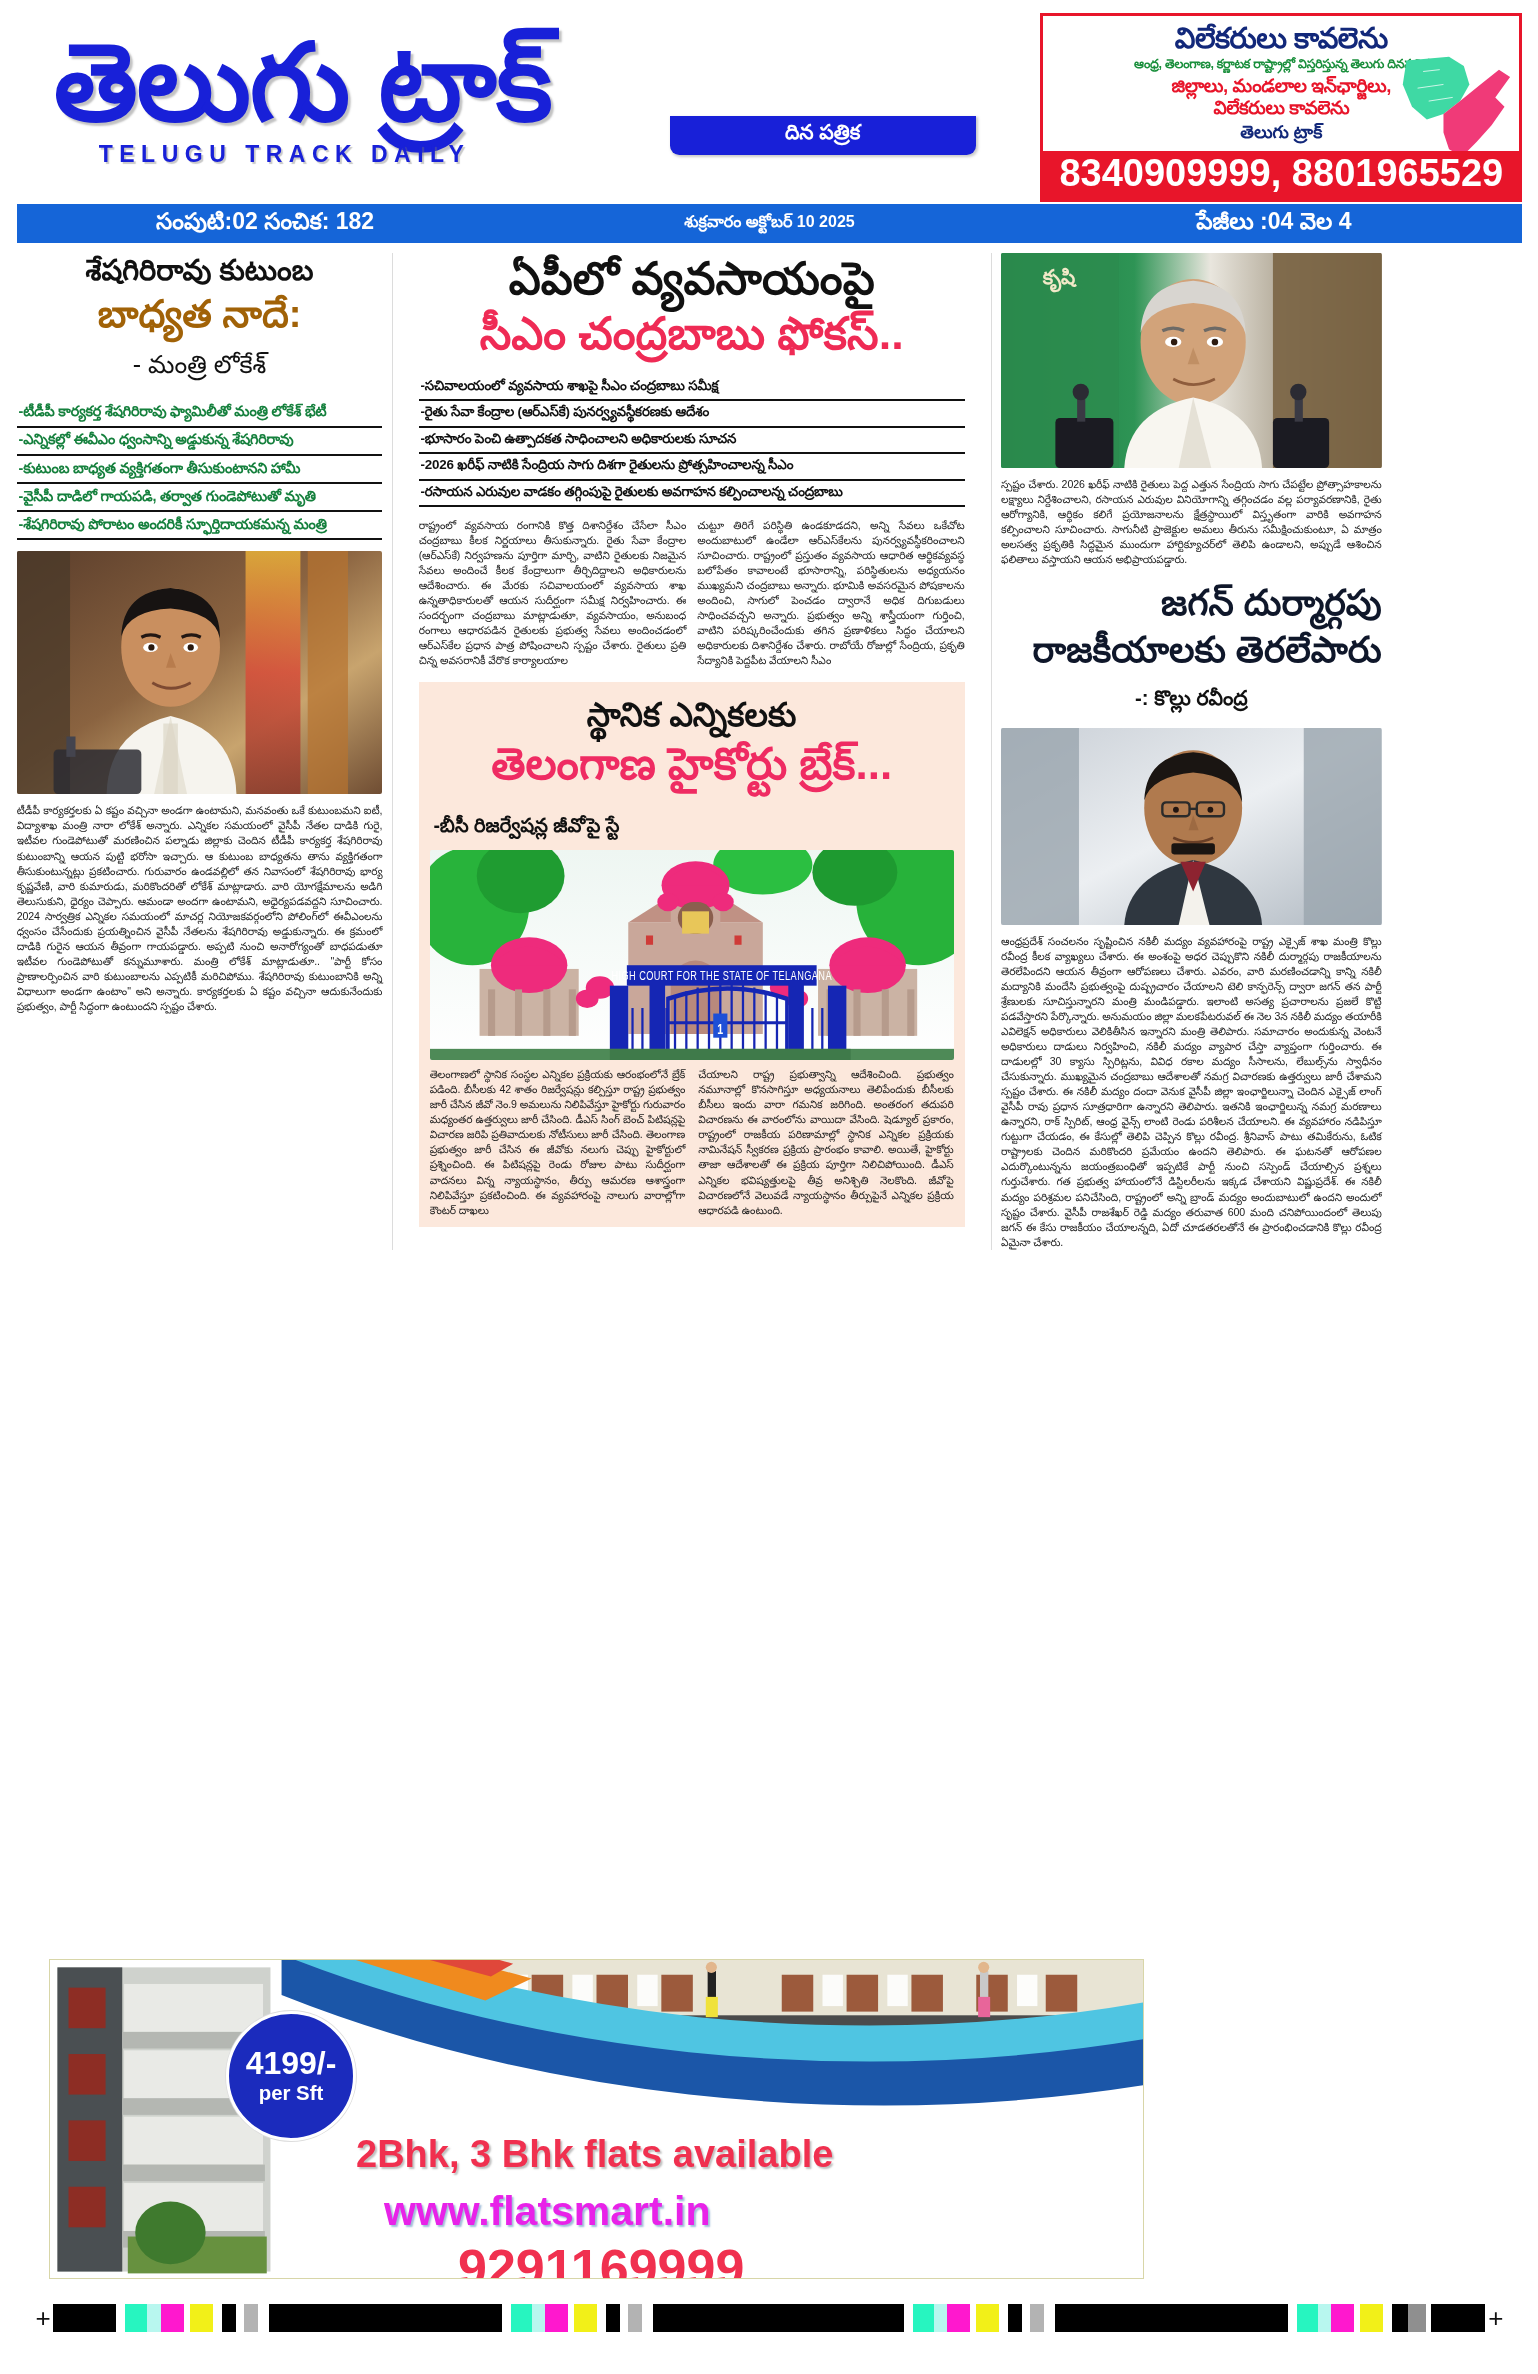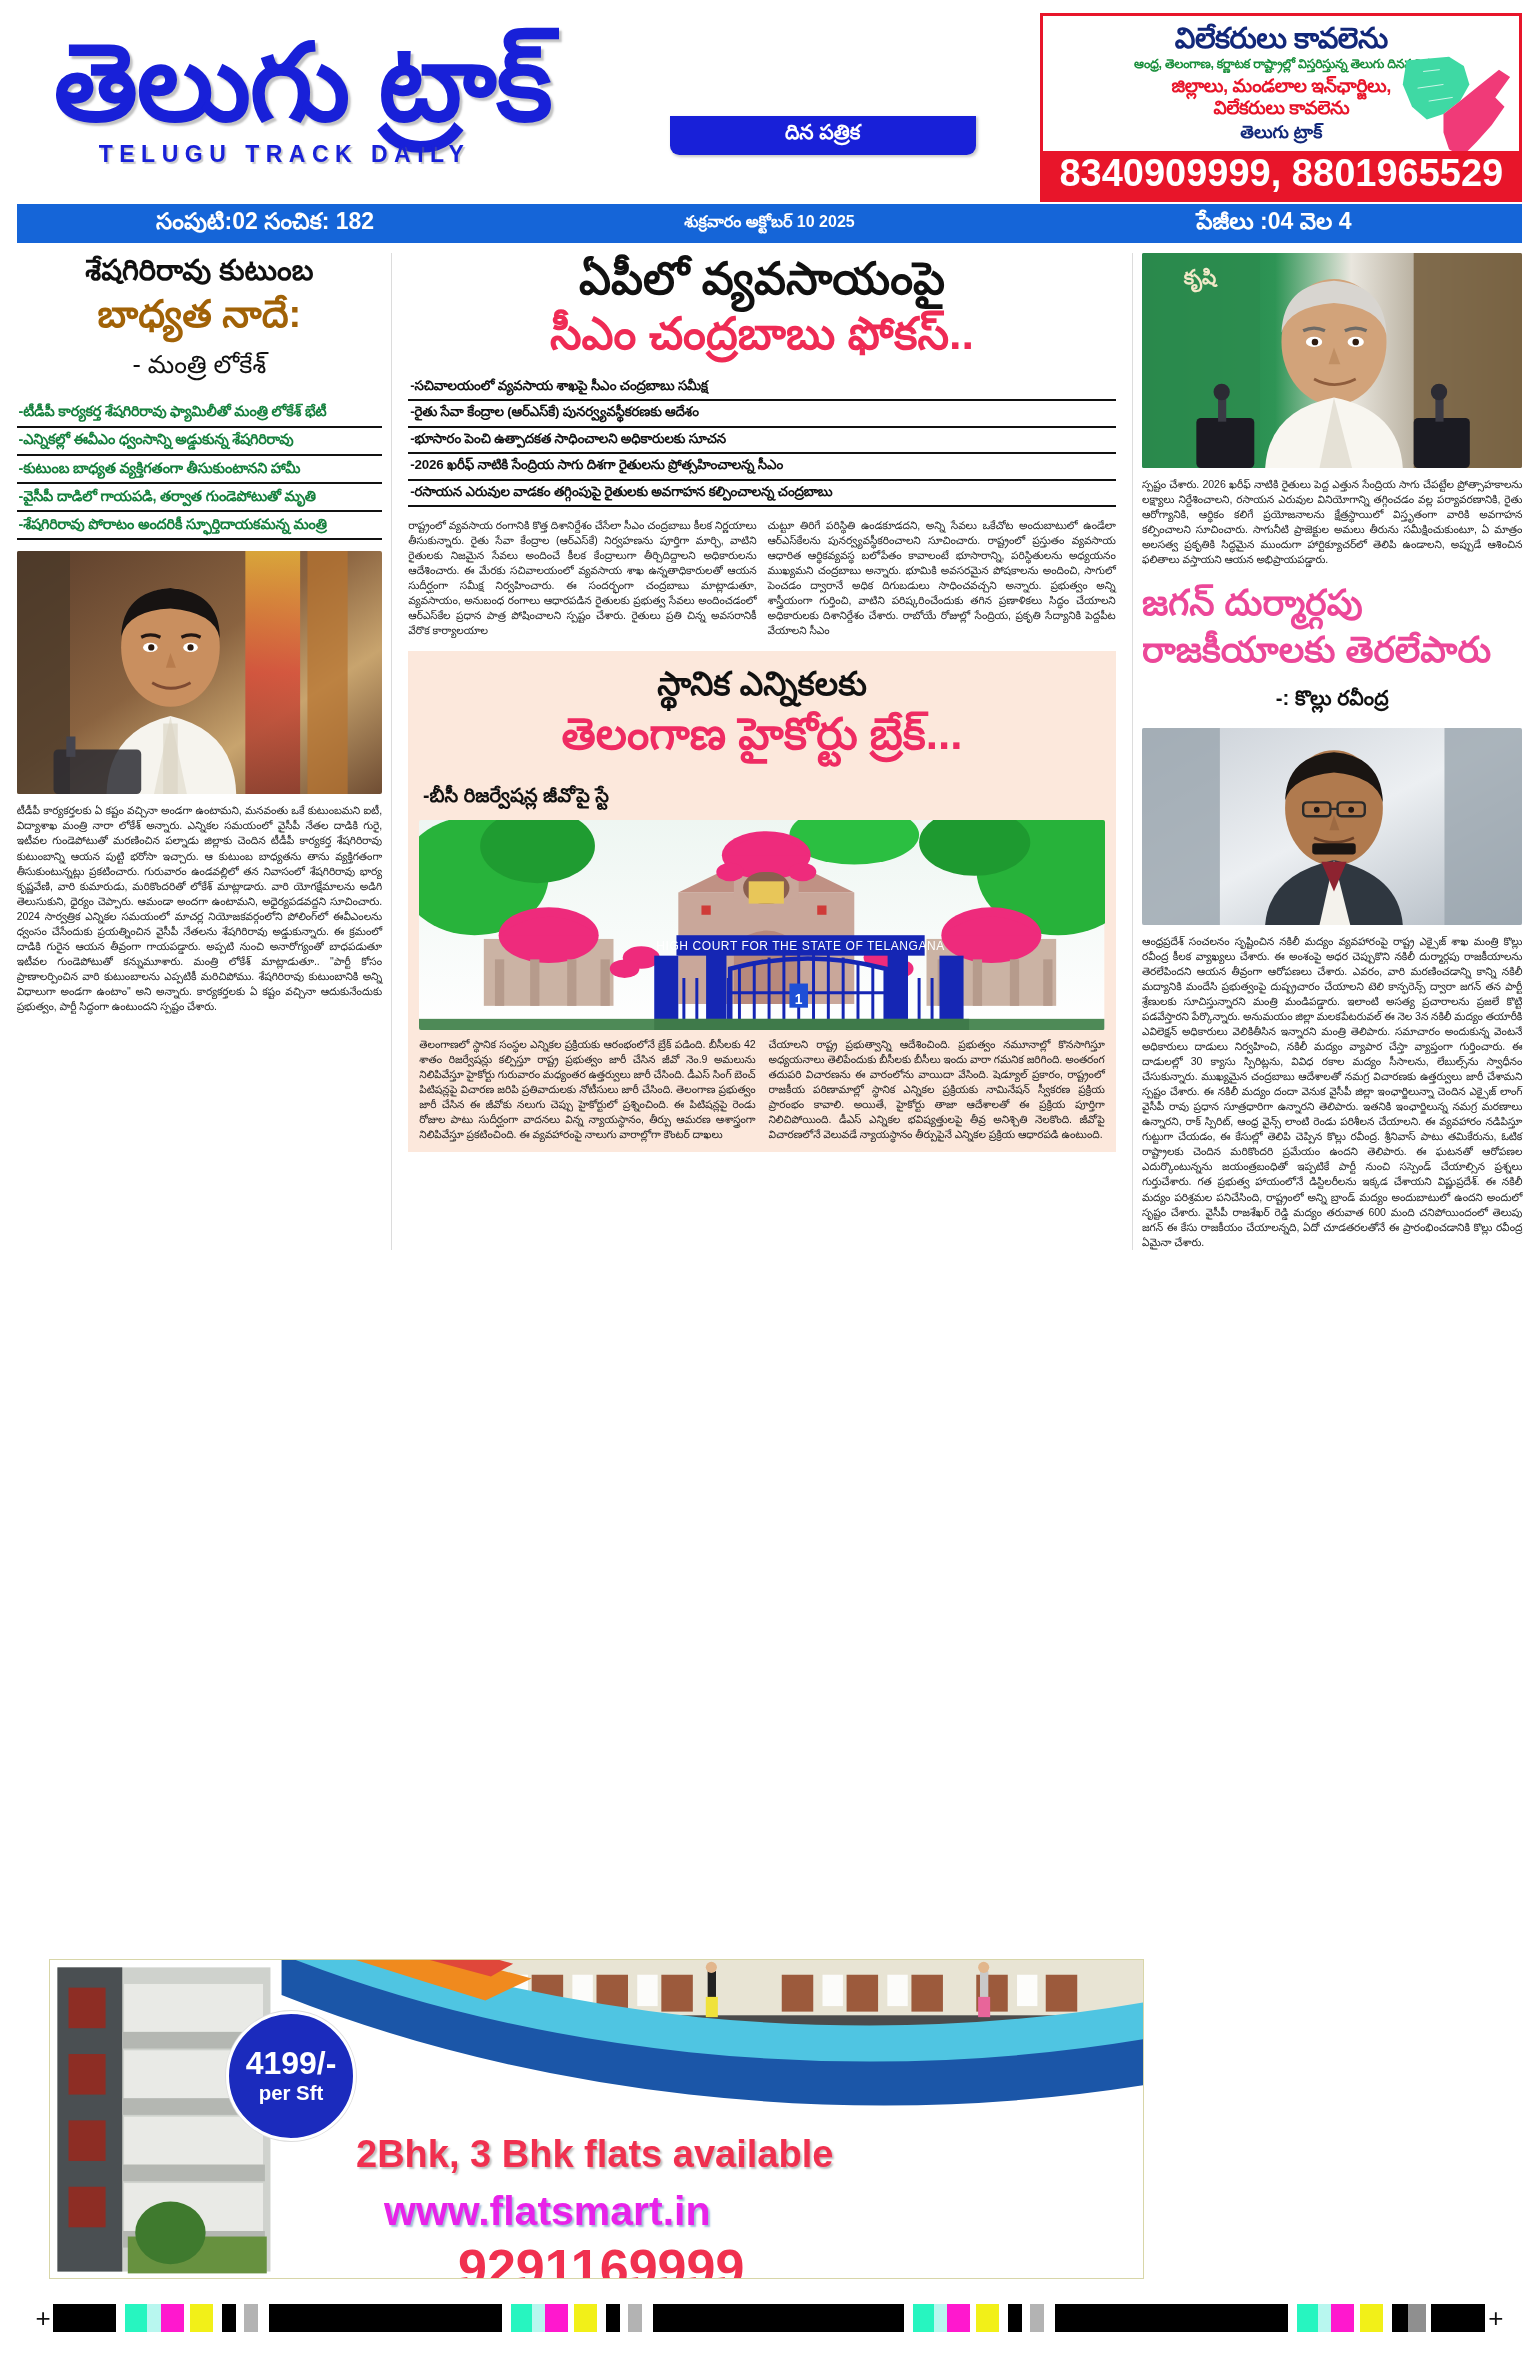--- a/index.html
+++ b/index.html
@@ -136,21 +136,21 @@
     align-items: center;
     font-weight: bold;
   }
   .ib-left { width: 33%; text-align: center; font-size: 23px; }
   .ib-mid { width: 34%; text-align: center; font-size: 16px; }
   .ib-right { width: 33%; text-align: center; font-size: 23px; }
 
   
   .main-row { display: flex; margin-top: 9.3px; }
   .col-left { width: 375px; padding-right: 9.3px; }
-  .col-mid { width: 742px; padding: 0 16px; border-left: 0.9px solid #dcdcdc; border-right: 0.9px solid #dcdcdc;}
+  .col-mid { width: 600px; padding: 0 26px; border-left: 0.9px solid #dcdcdc; border-right: 0.9px solid #dcdcdc;}
   .col-right { width: 390px; padding-left: 9.3px; }
 
   
   .lead-head1 {
     font-size: 29px; font-weight: bold; color: #111;
     text-align: center; line-height: 1.2;
   }
   .lead-head2 {
     font-size: 38px; font-weight: bold; color: #a16207;
     text-align: center; line-height: 1.25; margin-top: 3.7px;
@@ -219,22 +219,22 @@
     font-size: 44px; font-weight: bold; color: #ef2b62;
     text-align: center; line-height: 1.2; margin-top: 3.7px;
   }
   .pp-sub {
     font-size: 19.5px; font-weight: bold; color: #111;
     text-align: left; margin-top: 23px; padding-left: 3.7px;
   }
 
   
   .right-head {
-    font-size: 36px; font-weight: bold; color: #ec4899;
-    text-align: left; line-height: 1.3;
+    font-size: 36px; font-weight: bold; color: #0f172a;
+    text-align: right; line-height: 1.3;
   }
   .right-attrib {
     font-size: 20.4px; font-weight: bold; color: #111;
     text-align: center; margin-top: 13px;
   }
 
   
   .bottom-ad {
     position: absolute;
     left: 49px;

